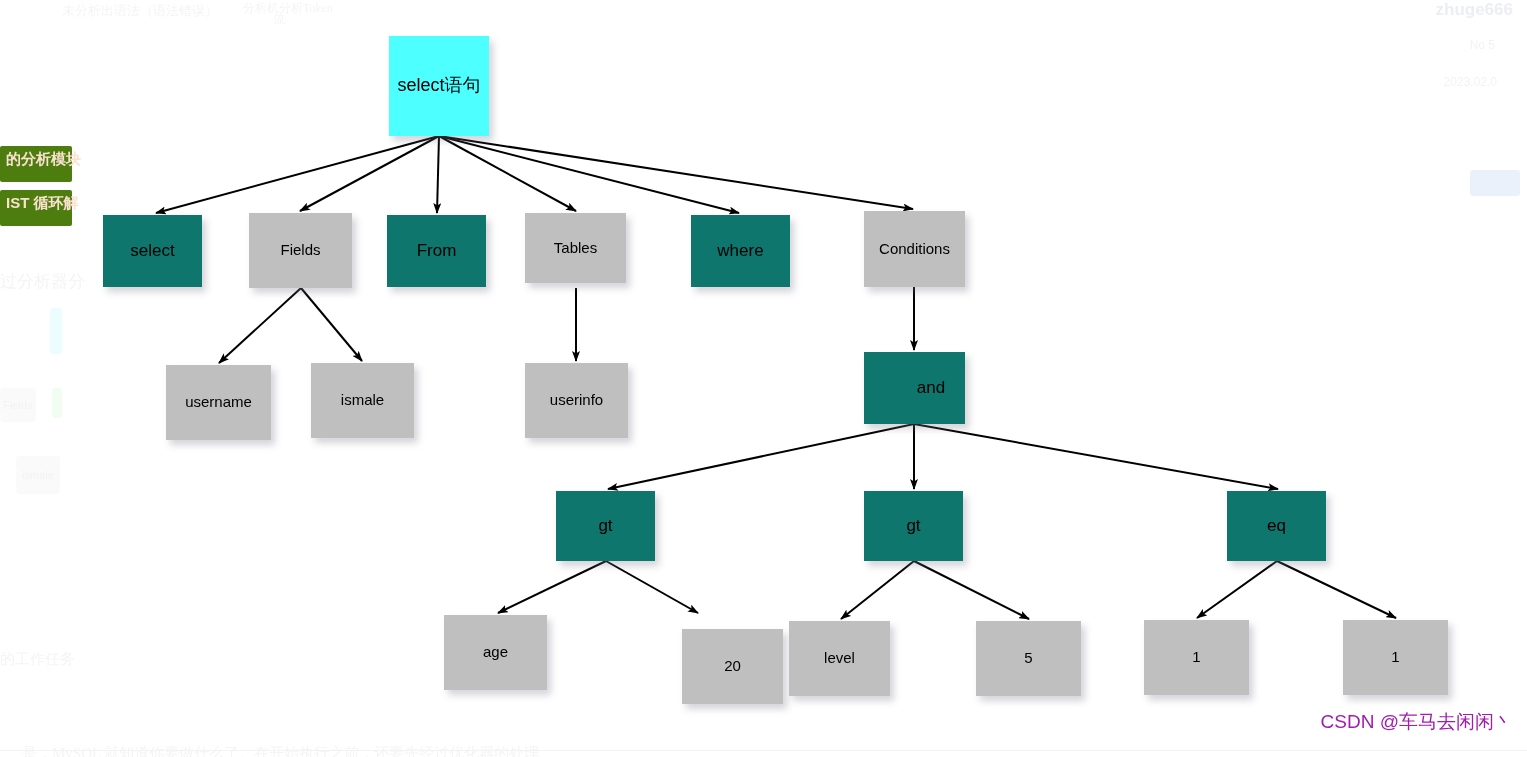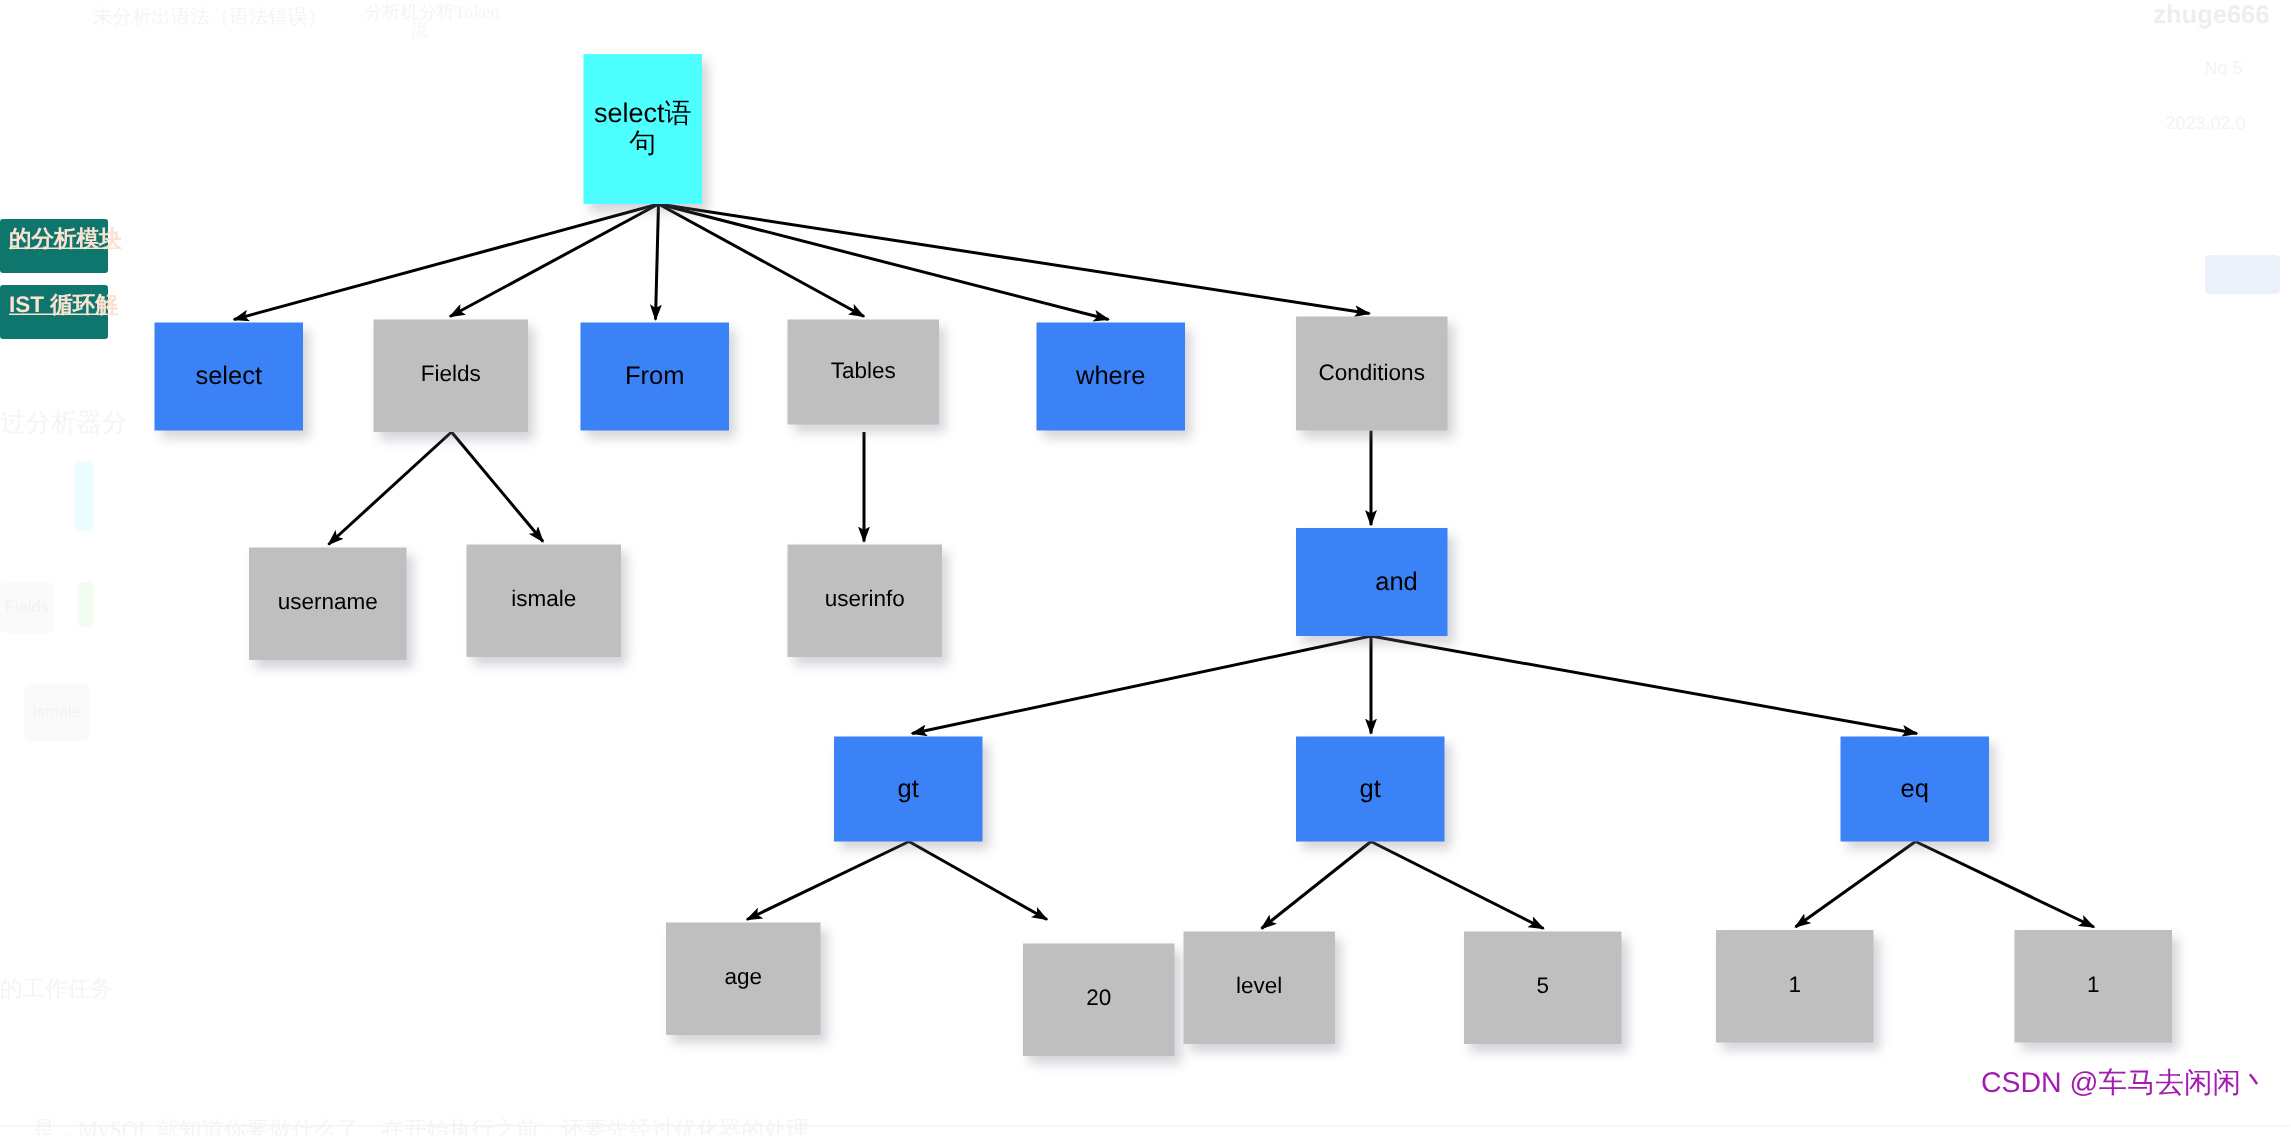--- a/index.html
+++ b/index.html
@@ -24,28 +24,27 @@
     z-index: 0;
   }
   .bg-text {
     position: absolute;
     color: #f4f4f6;
     white-space: nowrap;
     font-family: "Liberation Serif", serif;
   }
   .bg-chip {
     position: absolute;
-    background: #0f766e;
+    background: #4d7c0f;
     color: #fbe2d0;
     white-space: nowrap;
     font-weight: bold;
     font-family: "Liberation Sans", sans-serif;
     padding: 4px 6px;
     border-radius: 2px;
-    text-decoration: underline;
   }
   .bg-block {
     position: absolute;
     border-radius: 3px;
   }
   .bg-ghostnode {
     position: absolute;
     background: #fafafa;
     color: #f2f2f2;
     border-radius: 4px;
@@ -79,21 +78,21 @@
     color: #000000;
     text-align: center;
     box-shadow: 4px 5px 7px rgba(120,120,140,0.32);
     line-height: 1.1;
   }
   .node.root {
     background: #4DFFFF;
     font-size: 18px;
   }
   .node.green {
-    background: #3b82f6;
+    background: #0f766e;
     font-size: 17px;
   }
   .node.gray {
     background: #BFBFBF;
     font-size: 17px;
   }
   .node.leaf {
     font-size: 15px;
   }
 
@@ -193,21 +192,21 @@
         <line x1="914" y1="424" x2="1278" y2="489" stroke="#000000" stroke-width="2" marker-end="url(#arrowhead)"></line>
         <line x1="606" y1="561" x2="498" y2="613" stroke="#000000" stroke-width="2" marker-end="url(#arrowhead)"></line>
         <line x1="606" y1="561" x2="698" y2="613" stroke="#000000" stroke-width="2" marker-end="url(#arrowhead)"></line>
         <line x1="914" y1="561" x2="841" y2="619" stroke="#000000" stroke-width="2" marker-end="url(#arrowhead)"></line>
         <line x1="914" y1="561" x2="1029" y2="619" stroke="#000000" stroke-width="2" marker-end="url(#arrowhead)"></line>
         <line x1="1277" y1="561" x2="1197" y2="618" stroke="#000000" stroke-width="2" marker-end="url(#arrowhead)"></line>
         <line x1="1277" y1="561" x2="1396" y2="618" stroke="#000000" stroke-width="2" marker-end="url(#arrowhead)"></line>
       </g>
   </svg>
   <div id="node-group">
-      <div class="node root" style="left: 389px; top: 36px; width: 79px; height: 100px;">
+      <div class="node root" style="left: 389px; top: 36px; width: 100px; height: 100px;">
         <span>select语句</span>
       </div>
       <div class="node green" style="left: 103px; top: 215px; width: 99px; height: 72px;">
         <span>select</span>
       </div>
       <div class="node gray leaf" style="left: 249px; top: 213px; width: 103px; height: 75px;">
         <span>Fields</span>
       </div>
       <div class="node green" style="left: 387px; top: 215px; width: 99px; height: 72px;">
         <span>From</span>

